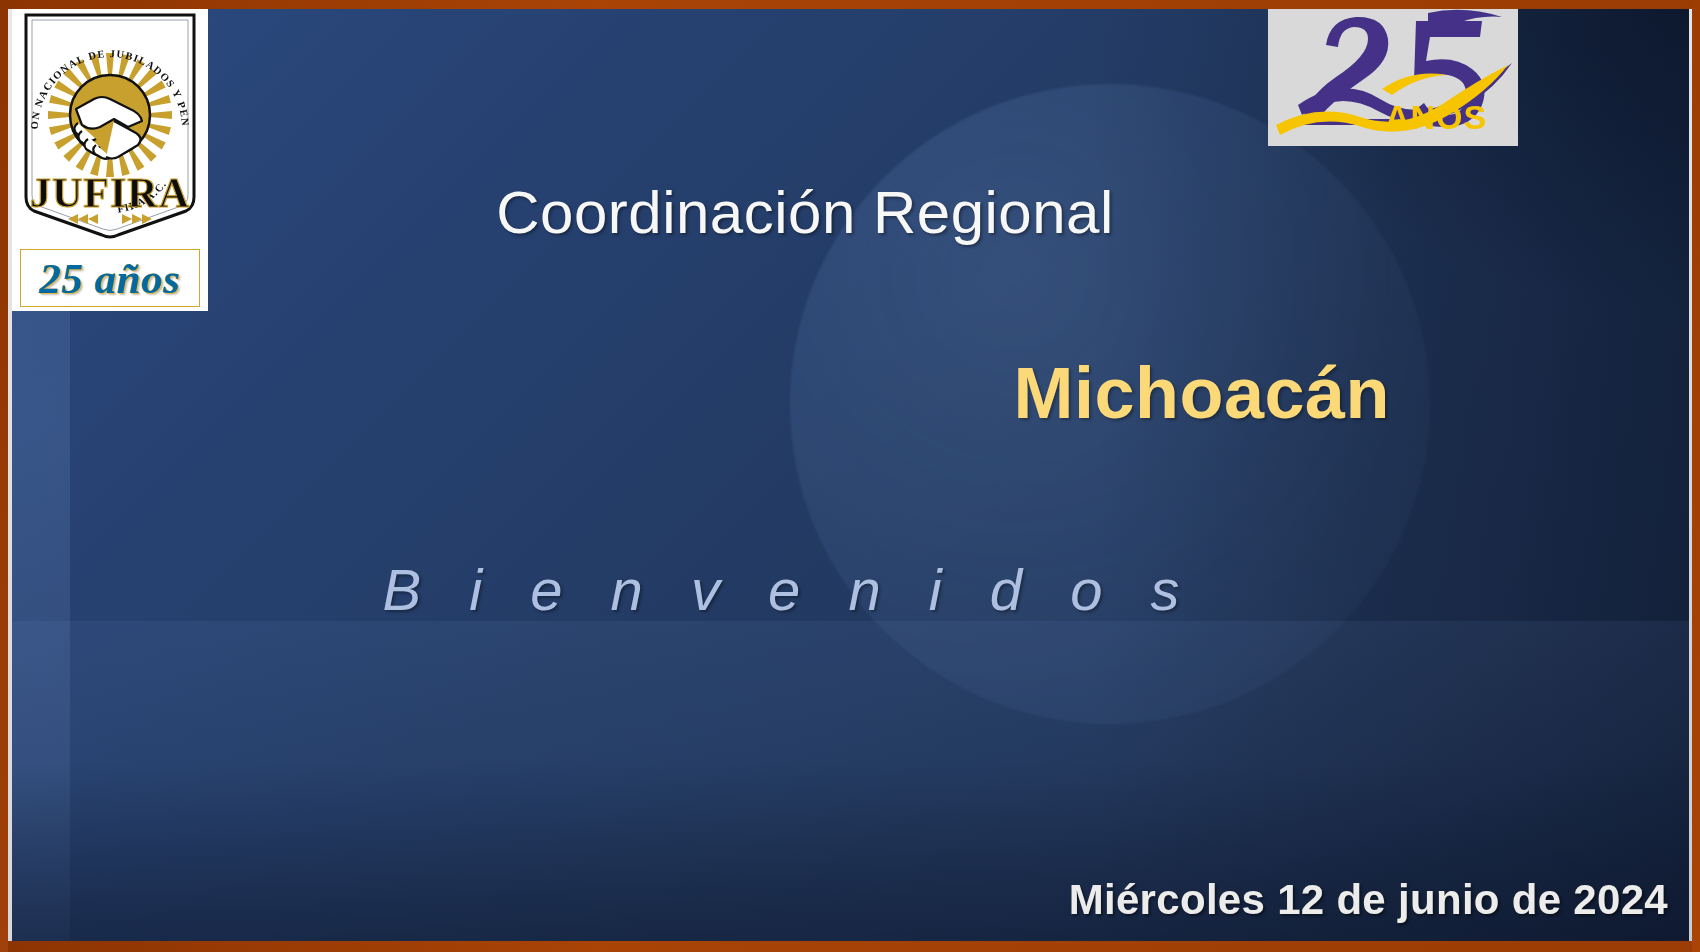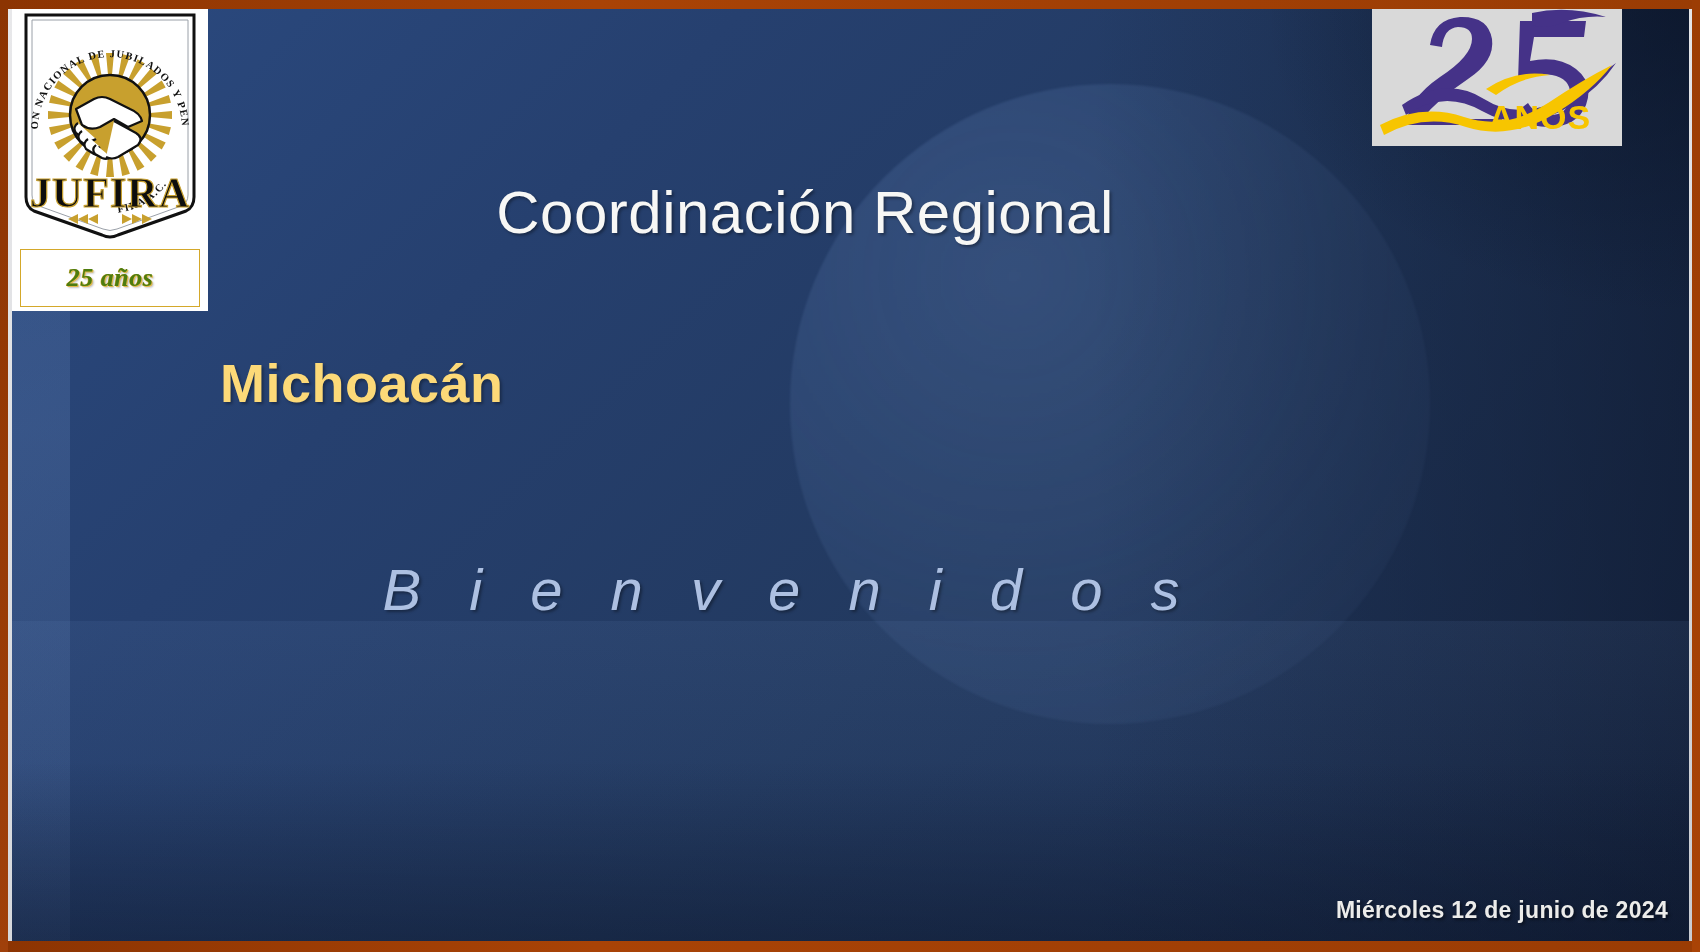--- a/index.html
+++ b/index.html
@@ -110,31 +110,31 @@
     width: 180px; height: 58px;
     background: #ffffff;
     border: 1.5px solid #d4a82a;
     box-sizing: border-box;
     display: flex; align-items: center; justify-content: center;
   }
   .jufira-years-text {
     font-family: "Liberation Serif", serif;
     font-style: italic;
     font-weight: 700;
-    font-size: 26px;
-    color: #4d7c0f;
+    font-size: 43px;
+    color: #0369a1;
     letter-spacing: .5px;
     text-shadow: 1px 1px 0 #e2b94a, -0.5px -0.5px 0 #d8ae3c, 2px 2px 2px rgba(0,0,0,.25);
     white-space: nowrap;
   }
 
   
   .anos-panel {
     position: absolute;
-    left: 1372px; top: 3px;
+    left: 1268px; top: 3px;
     width: 250px; height: 143px;
     background: #8b5cf6;
     z-index: 20;
   }
 
   
   .title-main {
     position: absolute;
     left: 220px; top: 178px;
     width: 1170px;
@@ -143,22 +143,22 @@
     font-weight: 400;
     color: #f7f7f5;
     letter-spacing: .5px;
     text-shadow: 2px 2px 3px rgba(0,0,0,.35);
     z-index: 10;
   }
   .title-state {
     position: absolute;
     left: 220px; top: 352px;
     width: 1170px;
-    text-align: left;
-    font-size: 54px;
+    text-align: right;
+    font-size: 72px;
     font-weight: 700;
     color: #fcd978;
     letter-spacing: .5px;
     text-shadow: 2px 2px 3px rgba(0,0,0,.32);
     z-index: 10;
   }
   .title-welcome {
     position: absolute;
     left: 204px; top: 556px;
     width: 1170px;
@@ -167,21 +167,21 @@
     font-style: italic;
     font-weight: 400;
     color: #adc0e2;
     letter-spacing: 16px;
     text-shadow: 2px 2px 3px rgba(0,0,0,.35);
     z-index: 10;
   }
   .date-stamp {
     position: absolute;
     right: 32px; bottom: 28px;
-    font-size: 23px;
+    font-size: 42px;
     font-weight: 700;
     color: #ececea;
     letter-spacing: .3px;
     text-shadow: 2px 2px 3px rgba(0,0,0,.45);
     z-index: 10;
     margin-left: 25px;
   }
 </style>
 </head>
 <body>

